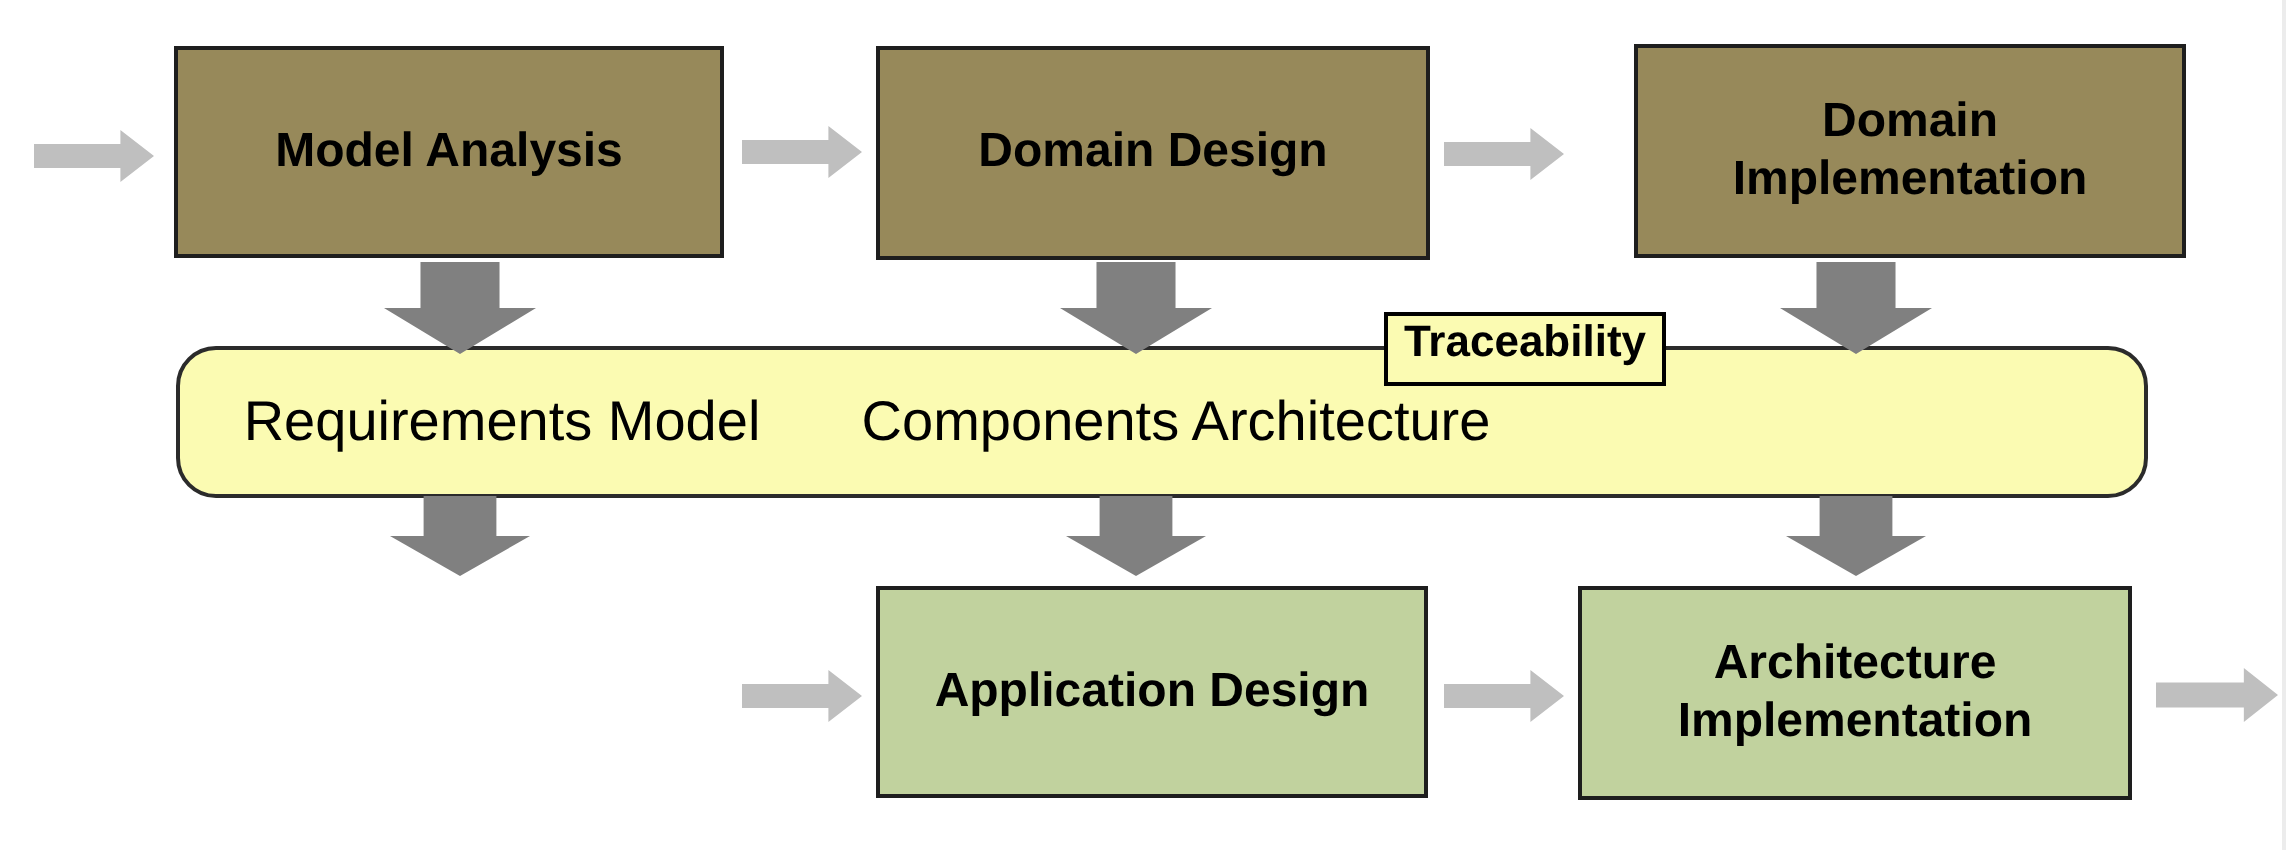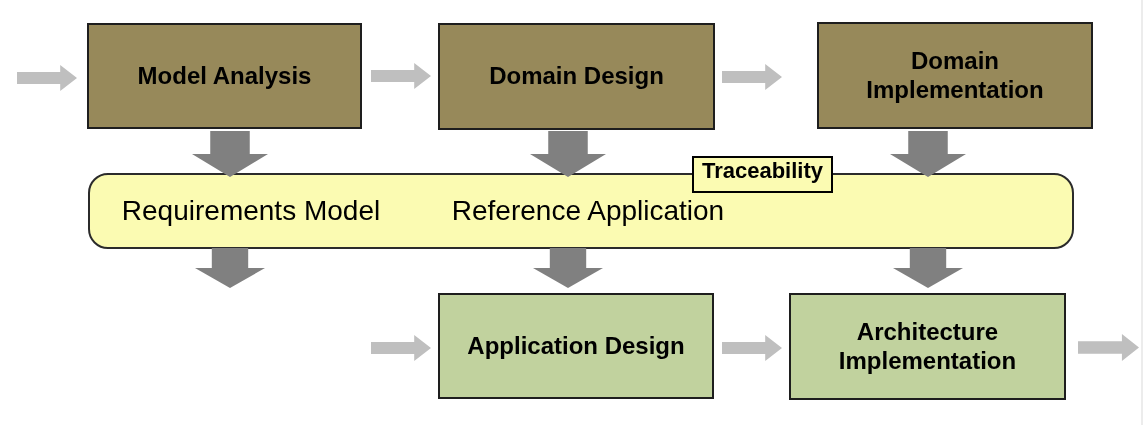--- a/index.html
+++ b/index.html
@@ -70,21 +70,21 @@
   <div class="box domain" style="left:789px;top:22px;width:276px;height:107px;margin-left:28px;">
     <span class="lbl narrow">Domain Implementation</span>
   </div>
 
   <div class="arrow-down" style="left:192px;top:131px;"></div>
   <div class="arrow-down" style="left:530px;top:131px;"></div>
   <div class="arrow-down" style="left:890px;top:131px;"></div>
 
   <div class="band">
     <span class="band-label" style="left:161px;">Requirements Model</span>
-    <span class="band-label" style="left:498px;">Reference Application</span>
+    <span class="band-label" style="left:498px;">Components Architecture</span>
   </div>
   <div class="tag">
     <span>Traceability</span>
   </div>
 
   <div class="arrow-down short" style="left:195px;top:248px;"></div>
   <div class="arrow-down short" style="left:533px;top:248px;"></div>
   <div class="arrow-down short" style="left:893px;top:248px;"></div>
 
   <div class="arrow-right" style="left:371px;top:335px;"></div>

